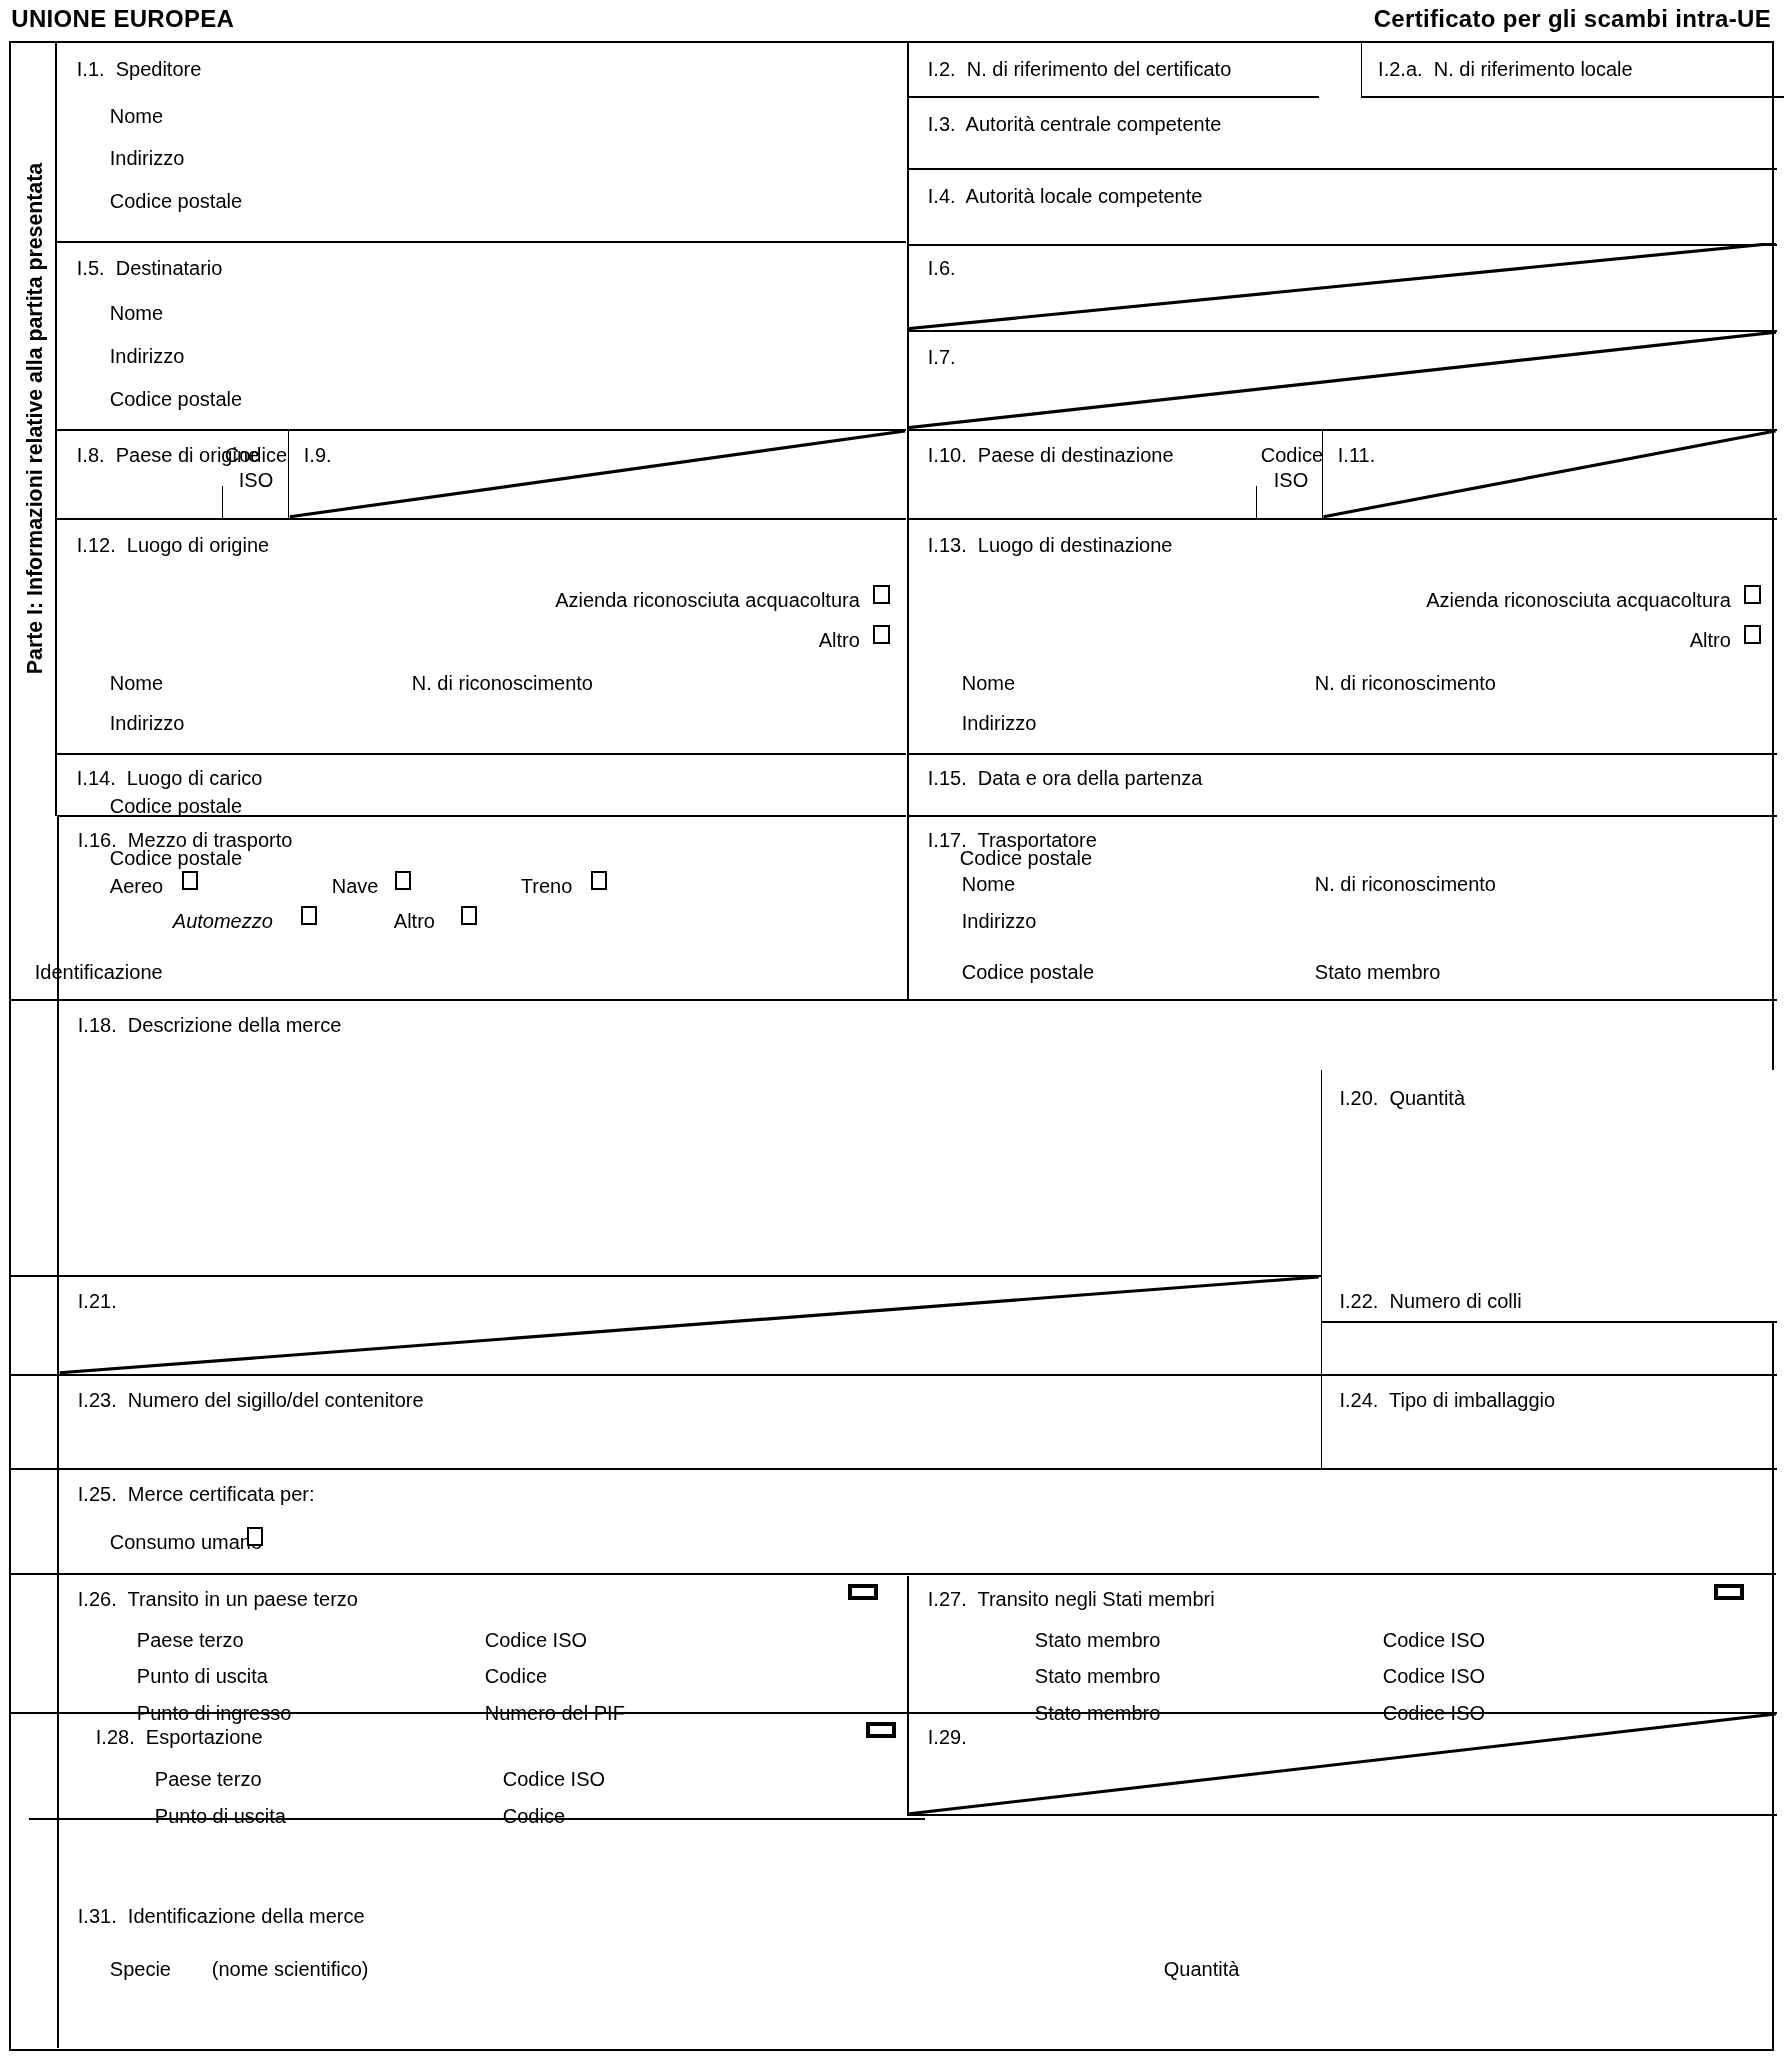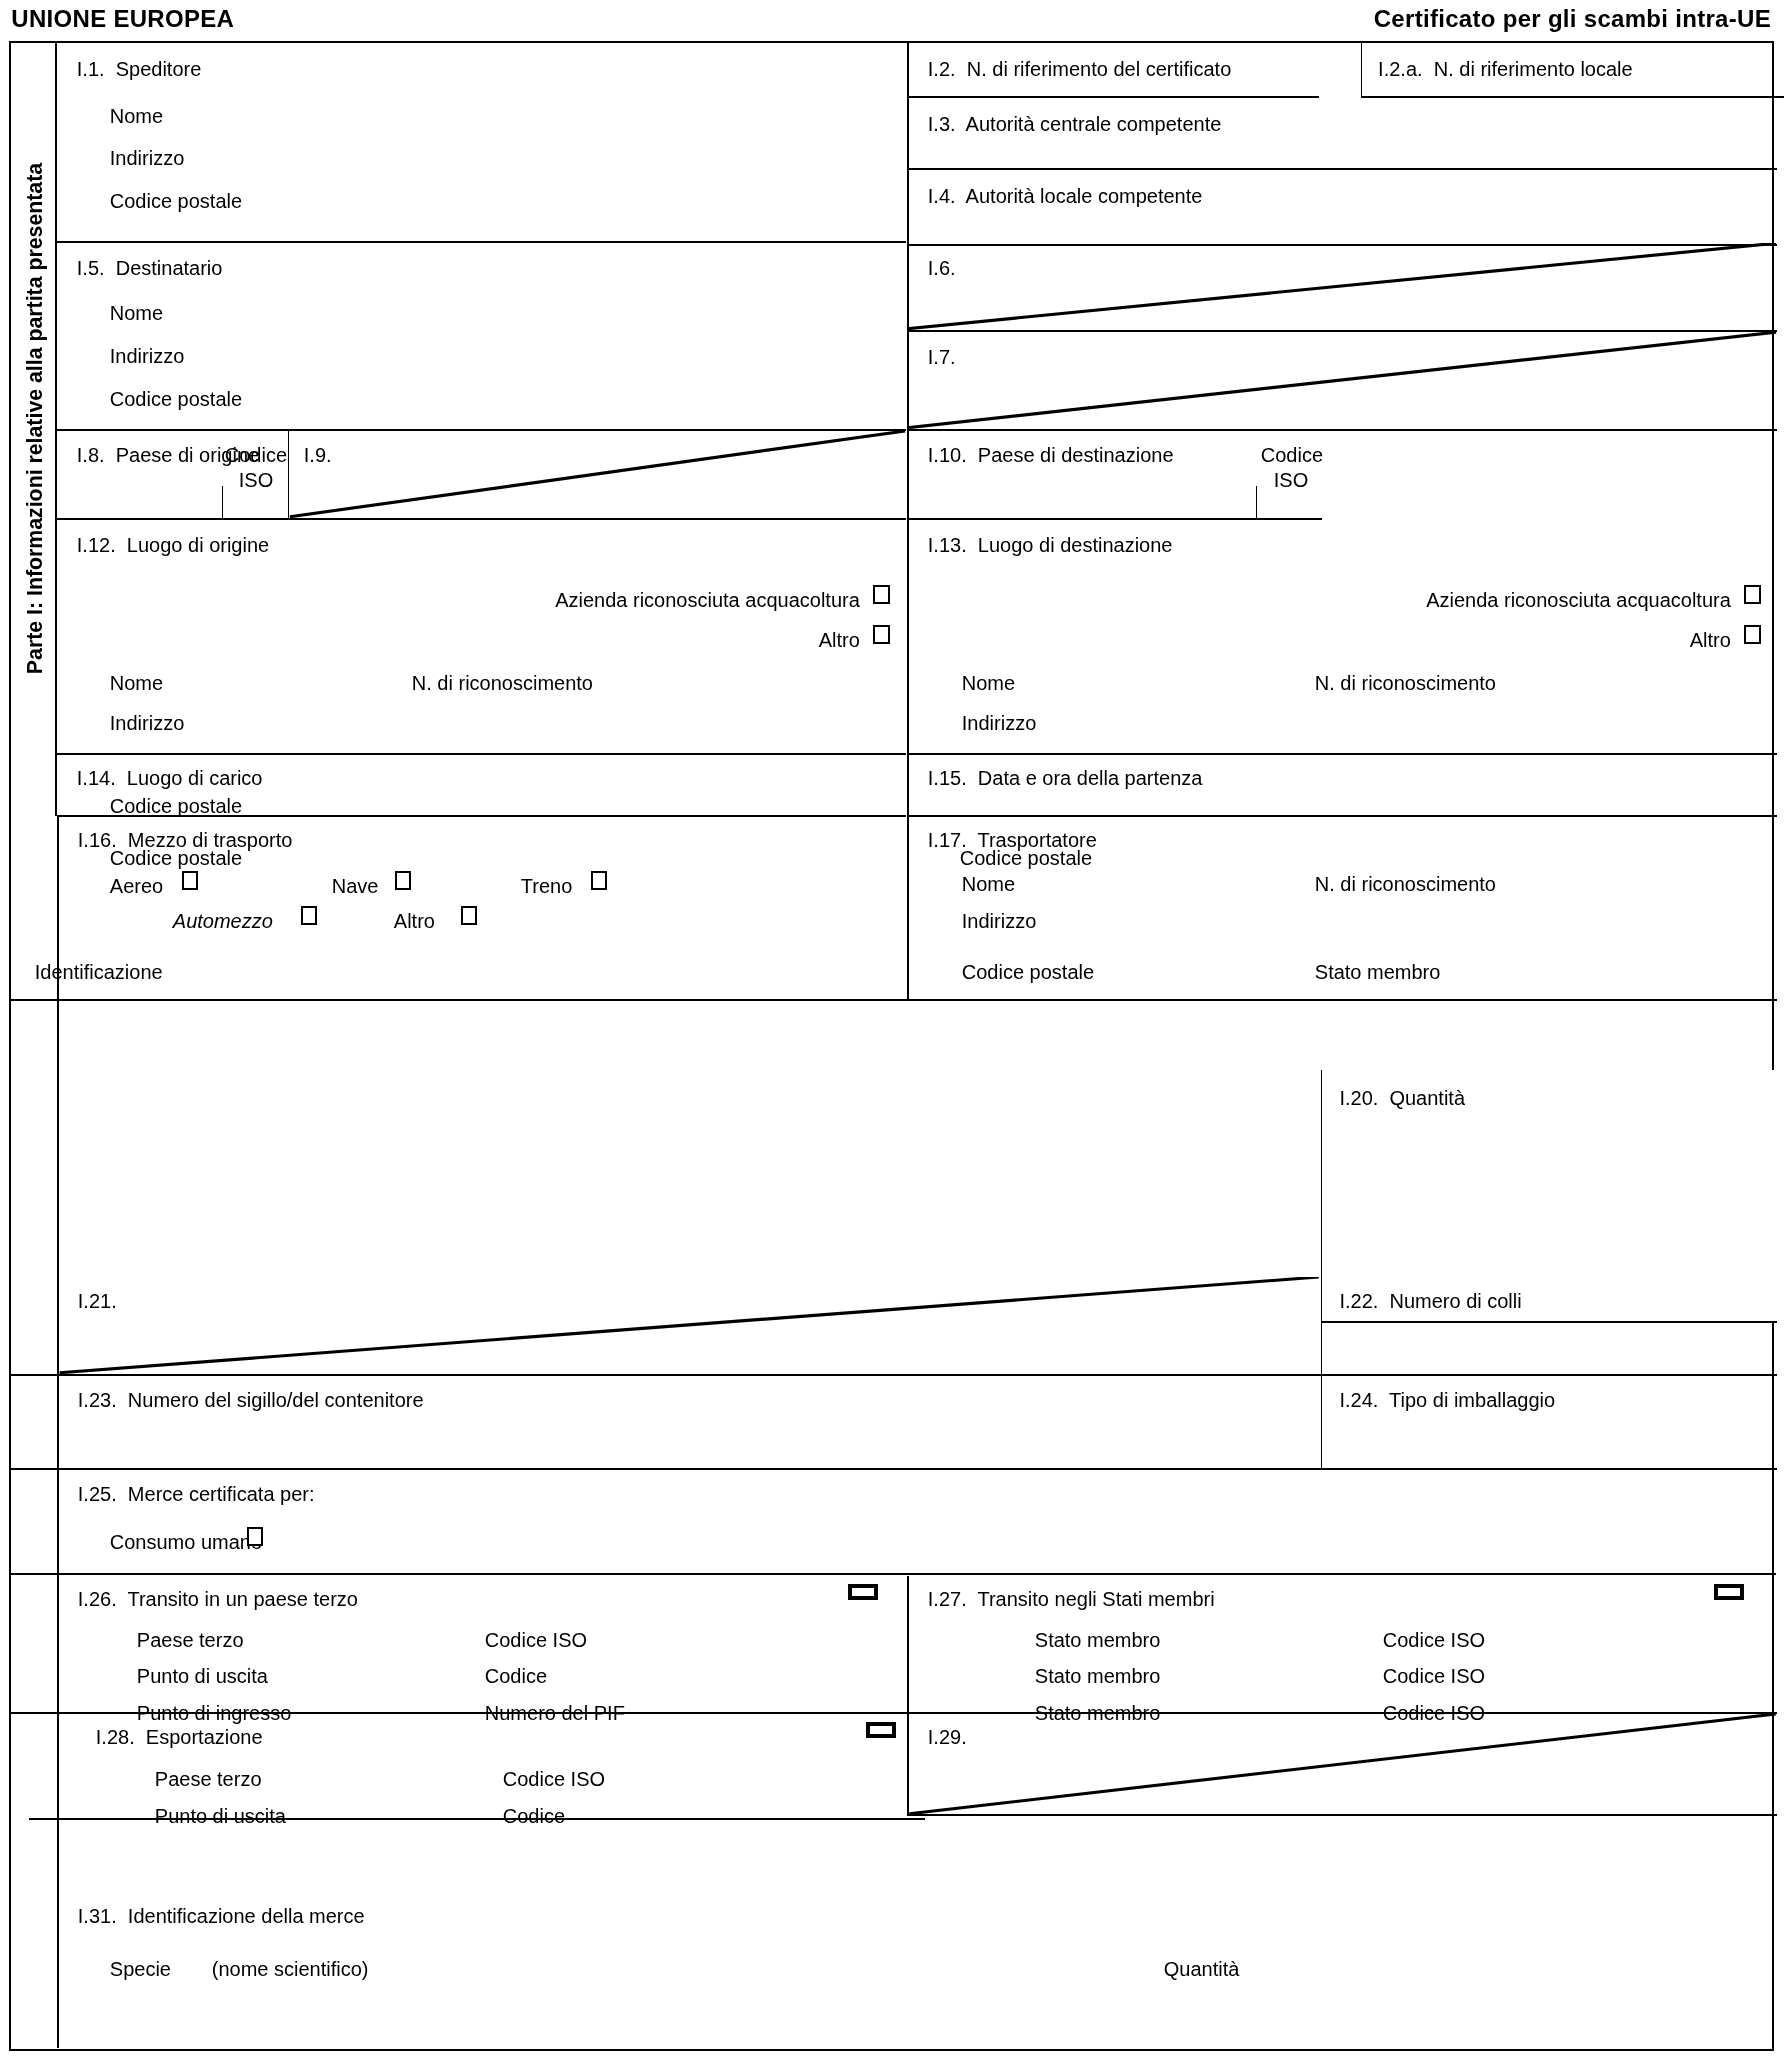--- a/index.html
+++ b/index.html
@@ -117,20 +117,26 @@
       </svg>
     </div>
 
     <div class="cell bB bL" style="left:896px;top:388px;width:415px;height:89px;">
       <div class="t" style="left:19px;top:14px;"><span>I.10.</span>&nbsp; <span>Paese di destinazione</span></div>
       <div class="t" style="left:352px;top:14px;">Codice</div>
       <div class="t" style="left:365px;top:39px;">ISO</div>
       <div class="tick" style="left:347px;top:55px;height:33px;"></div>
     </div>
 
+    <div class="cell bB tL" style="left:1311px;top:388px;width:455px;height:89px;overflow:hidden;">
+      <div class="t" style="left:15px;top:14px;"><span>I.11.</span></div>
+      <svg class="diag" width="453" height="87" style="left:0;top:0;" viewBox="0 0 722 139">
+        <line x1="0" y1="137" x2="722" y2="0" stroke-width="5"></line>
+      </svg>
+    </div>
 
     <div class="cell bB" style="left:46px;top:477px;width:849px;height:235px;">
       <div class="t" style="left:20px;top:15px;"><span>I.12.</span>&nbsp; <span>Luogo di origine</span></div>
       <div class="t" style="right:46px;top:70px;">Azienda riconosciuta acquacoltura</div>
       <div class="cbx" style="right:16.3px;top:65px;"></div>
       <div class="t" style="right:46px;top:110px;">Altro</div>
       <div class="cbx" style="right:16.3px;top:105px;"></div>
       <div class="t" style="left:53px;top:153px;">Nome</div>
       <div class="t" style="left:355px;top:153px;">N. di riconoscimento</div>
       <div class="t" style="left:53px;top:193px;">Indirizzo</div>
@@ -179,20 +185,23 @@
 
     <div class="cell bB bL" style="left:896px;top:773px;width:870px;height:185px;">
       <div class="t" style="left:19px;top:14px;"><span>I.17.</span>&nbsp; <span>Trasportatore</span></div>
       <div class="t" style="left:53px;top:58px;">Nome</div>
       <div class="t" style="left:406px;top:58px;">N. di riconoscimento</div>
       <div class="t" style="left:53px;top:95px;">Indirizzo</div>
       <div class="t" style="left:53px;top:146px;">Codice postale</div>
       <div class="t" style="left:406px;top:146px;">Stato membro</div>
     </div>
 
+    <div class="cell bB" style="left:0;top:958px;width:1310px;height:276px;">
+      <div class="t" style="left:67px;top:14px;"><span>I.18.</span>&nbsp; <span>Descrizione della merce</span></div>
+    </div>
 
 
     <div class="cell bB tL" style="left:1310px;top:1027px;width:456px;height:253px;background:#fff;">
       <div class="t" style="left:17.6px;top:17.6px;"><span>I.20.</span>&nbsp; <span>Quantità</span></div>
     </div>
 
     <div class="cell bB" style="left:0;top:1234px;width:1310px;height:99px;overflow:hidden;">
       <div class="t" style="left:67px;top:14px;"><span>I.21.</span></div>
       <svg class="diag" width="1310" height="97" style="left:0;top:0;" viewBox="0 0 2086 155">
         <line x1="74" y1="153" x2="2086" y2="0" stroke-width="5"></line>

